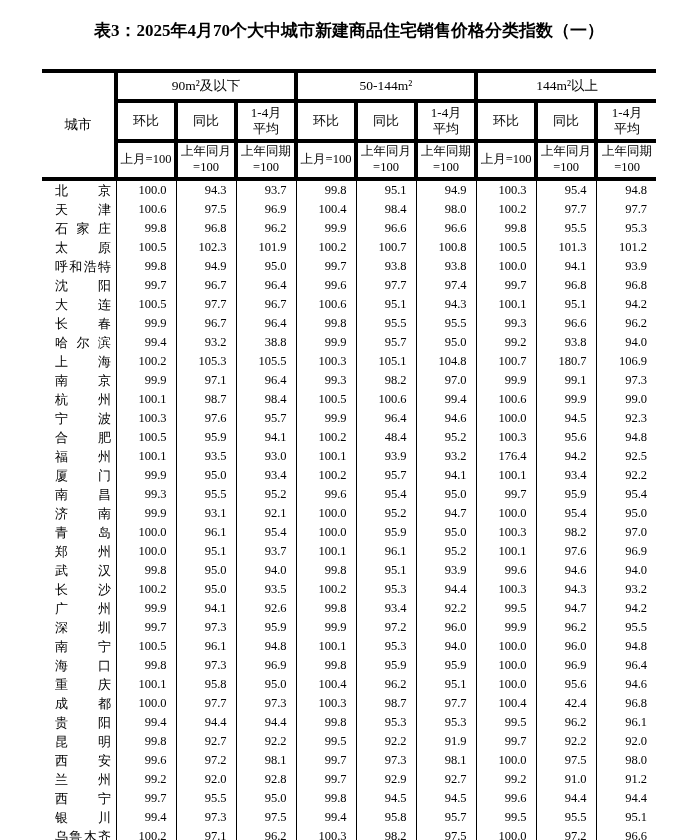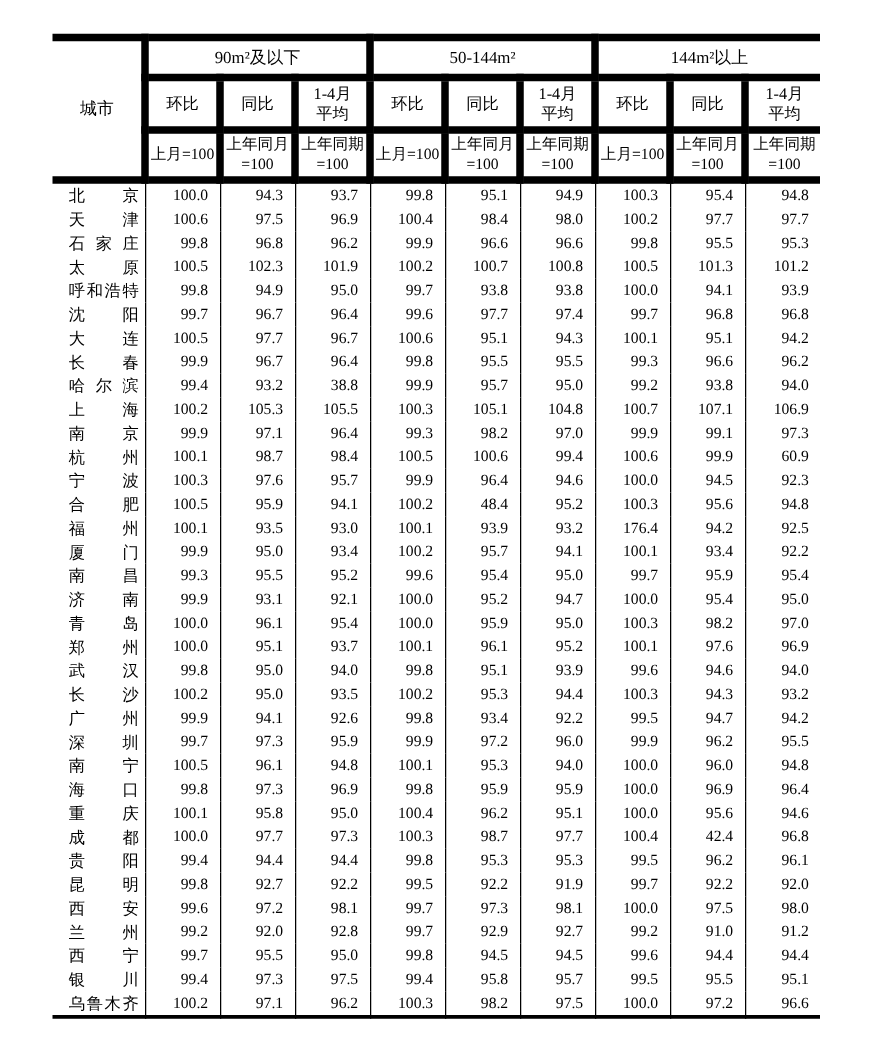--- a/index.html
+++ b/index.html
@@ -29,21 +29,21 @@
     margin: 27px 0 0 42px;
     border-collapse: collapse;
     table-layout: fixed;
     width: 614px;
     border-top: 3px solid #000;
     border-bottom: 3px solid #000;
   }
   col.c-city { width: 74px; }
   col.c-num  { width: 60px; }
   thead th {
-    border: 6px solid #000000;
+    border: 4px solid #000000;
     font-weight: normal;
     font-size: 13px;
     text-align: center;
     vertical-align: middle;
     padding: 0;
     white-space: pre-line;
     line-height: 1.25;
   }
   thead { border-bottom: 2px solid #000; }
   thead tr.grp th { height: 26px; font-size: 13.5px; }
@@ -77,20 +77,21 @@
   tbody td.num {
     text-align: right;
     padding-right: 9px;
     font-family: "Liberation Serif", "DejaVu Serif", serif;
   }
 </style>
 </head>
 <body>
 
 <div class="page">
+  <h1 class="title">表3：2025年4月70个大中城市新建商品住宅销售价格分类指数（一）</h1>
 
   <table class="idx">
     <colgroup>
       <col class="c-city">
       <col class="c-num">
         <col class="c-num">
         <col class="c-num">
       <col class="c-num">
         <col class="c-num">
         <col class="c-num">
@@ -248,21 +249,21 @@
         </tr>
         <tr>
           <td class="city"><span class="cname">上海</span></td>
           <td class="num">100.2</td>
           <td class="num">105.3</td>
           <td class="num">105.5</td>
           <td class="num">100.3</td>
           <td class="num">105.1</td>
           <td class="num">104.8</td>
           <td class="num">100.7</td>
-          <td class="num">107.1</td>
+          <td class="num">180.7</td>
           <td class="num">106.9</td>
         </tr>
         <tr>
           <td class="city"><span class="cname">南京</span></td>
           <td class="num">99.9</td>
           <td class="num">97.1</td>
           <td class="num">96.4</td>
           <td class="num">99.3</td>
           <td class="num">98.2</td>
           <td class="num">97.0</td>
@@ -273,21 +274,21 @@
         <tr>
           <td class="city"><span class="cname">杭州</span></td>
           <td class="num">100.1</td>
           <td class="num">98.7</td>
           <td class="num">98.4</td>
           <td class="num">100.5</td>
           <td class="num">100.6</td>
           <td class="num">99.4</td>
           <td class="num">100.6</td>
           <td class="num">99.9</td>
-          <td class="num">60.9</td>
+          <td class="num">99.0</td>
         </tr>
         <tr>
           <td class="city"><span class="cname">宁波</span></td>
           <td class="num">100.3</td>
           <td class="num">97.6</td>
           <td class="num">95.7</td>
           <td class="num">99.9</td>
           <td class="num">96.4</td>
           <td class="num">94.6</td>
           <td class="num">100.0</td>

